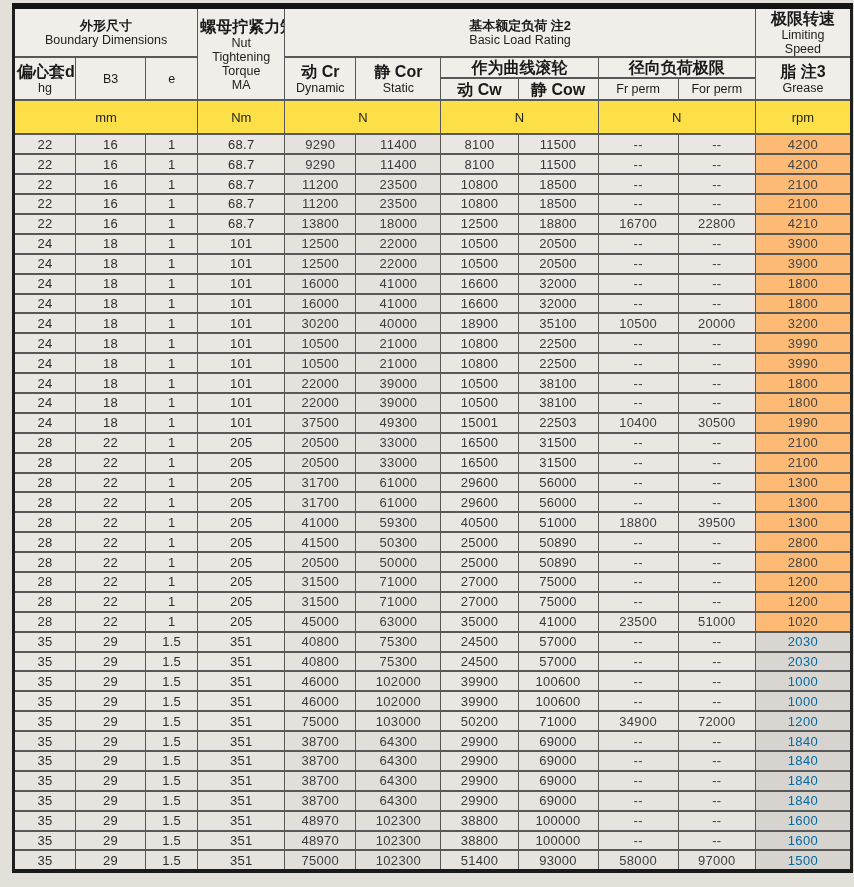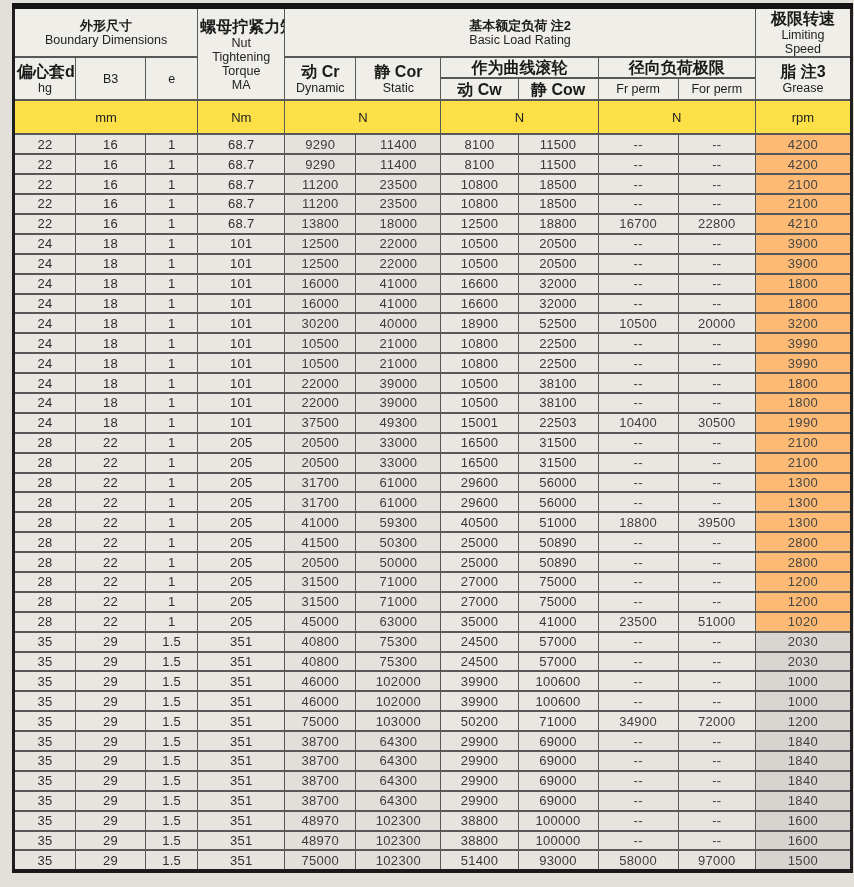--- a/index.html
+++ b/index.html
@@ -51,21 +51,21 @@
     font-size:13px;
     color:#2d2d2d;
     letter-spacing:0.3px;
     background:#eae7e2;
   }
   
   tbody td:nth-child(5),tbody td:nth-child(6){background:#e5e2dd;color:#3c3c3c;}
   tbody td:nth-child(7),tbody td:nth-child(8){color:#383838;}
   tbody td:nth-child(9),tbody td:nth-child(10){color:#3d3d3d;}
   tbody td:nth-child(11){background:#fdba74;color:#444;}
-  tbody tr:nth-child(n+26) td:nth-child(11){background:#d9d6d1;color:#404040;margin-left:36px;}
+  tbody tr:nth-child(n+26) td:nth-child(11){background:#d9d6d1;color:#0369a1;margin-left:36px;}
   tbody tr:nth-child(n+31) td{background:#e7e4df;}
   tbody tr:nth-child(n+31) td:nth-child(5),
   tbody tr:nth-child(n+31) td:nth-child(6){background:#e2dfda;}
   tbody tr:nth-child(n+31) td:nth-child(11){background:#d7d4cf;}
 </style>
 </head>
 <body>
 
 <div class="page">
   <table class="spec">
@@ -277,21 +277,21 @@
           <td>1800</td>
         </tr>
         <tr>
           <td>24</td>
           <td>18</td>
           <td>1</td>
           <td>101</td>
           <td>30200</td>
           <td>40000</td>
           <td>18900</td>
-          <td>52500</td>
+          <td>35100</td>
           <td>10500</td>
           <td>20000</td>
           <td>3200</td>
         </tr>
         <tr>
           <td>24</td>
           <td>18</td>
           <td>1</td>
           <td>101</td>
           <td>10500</td>

